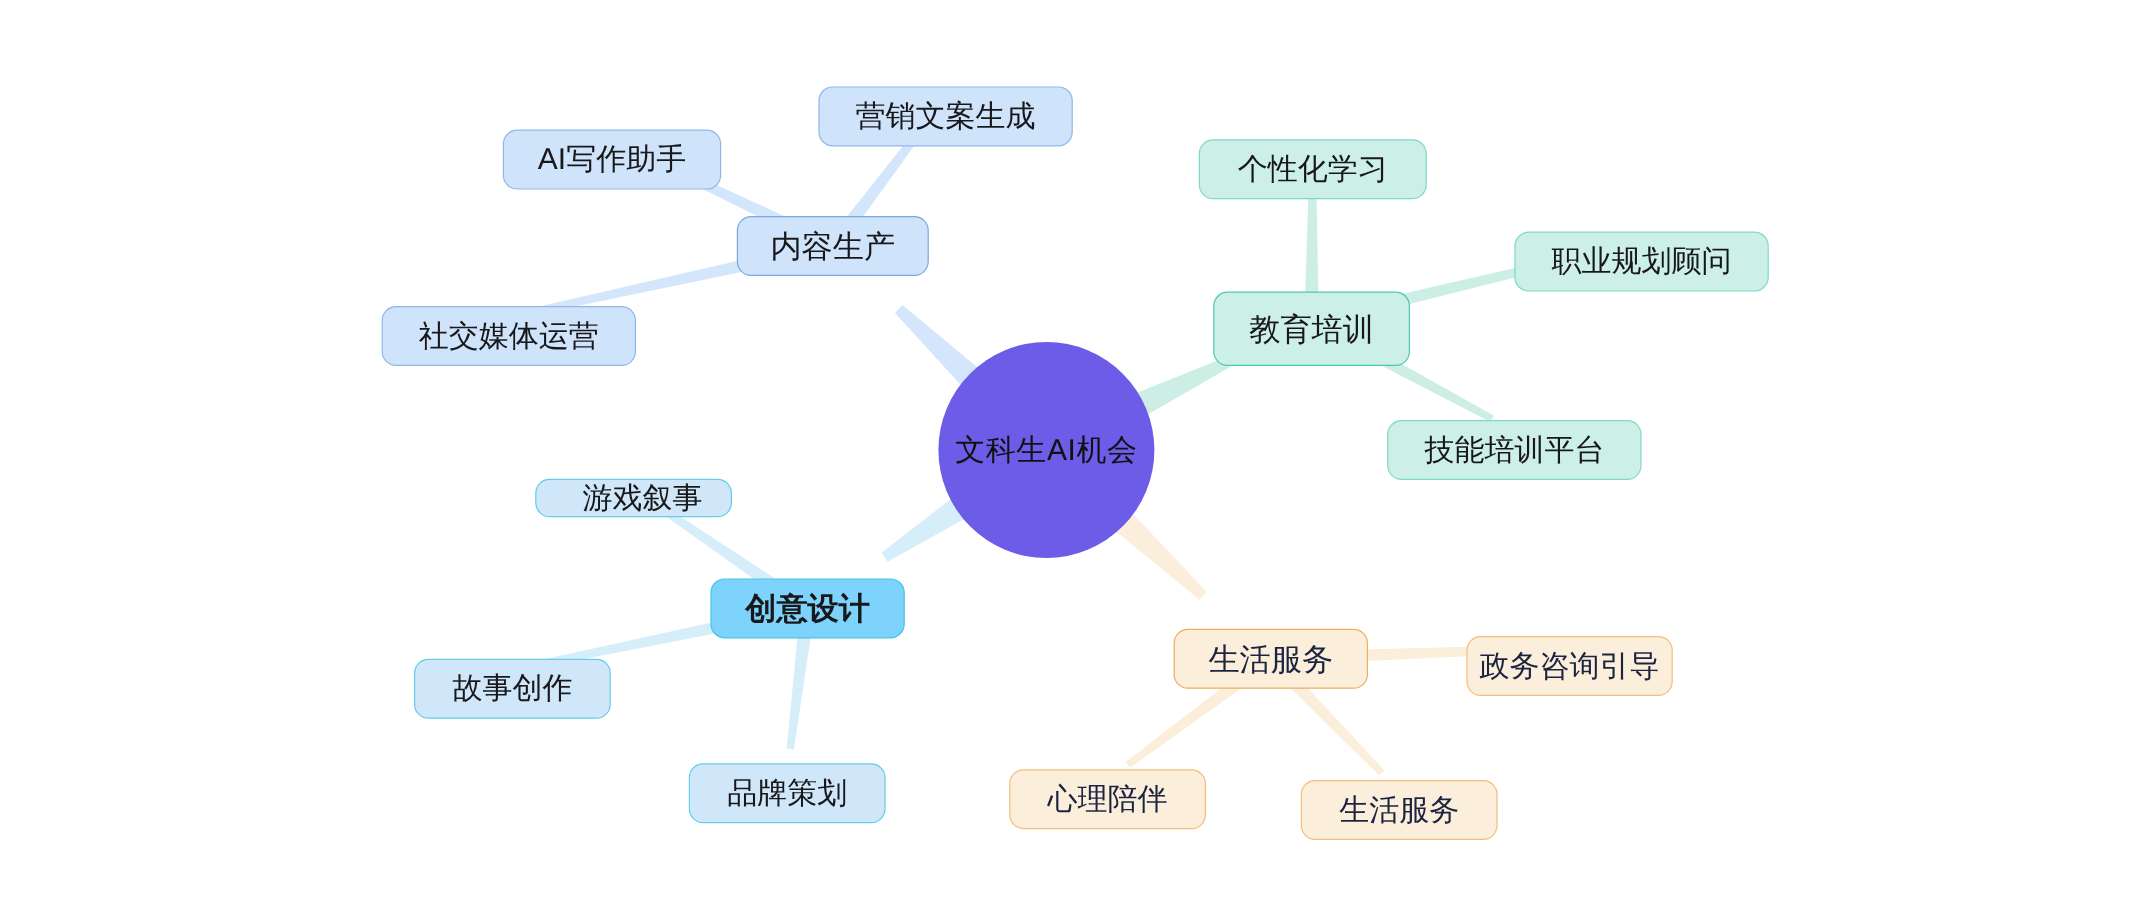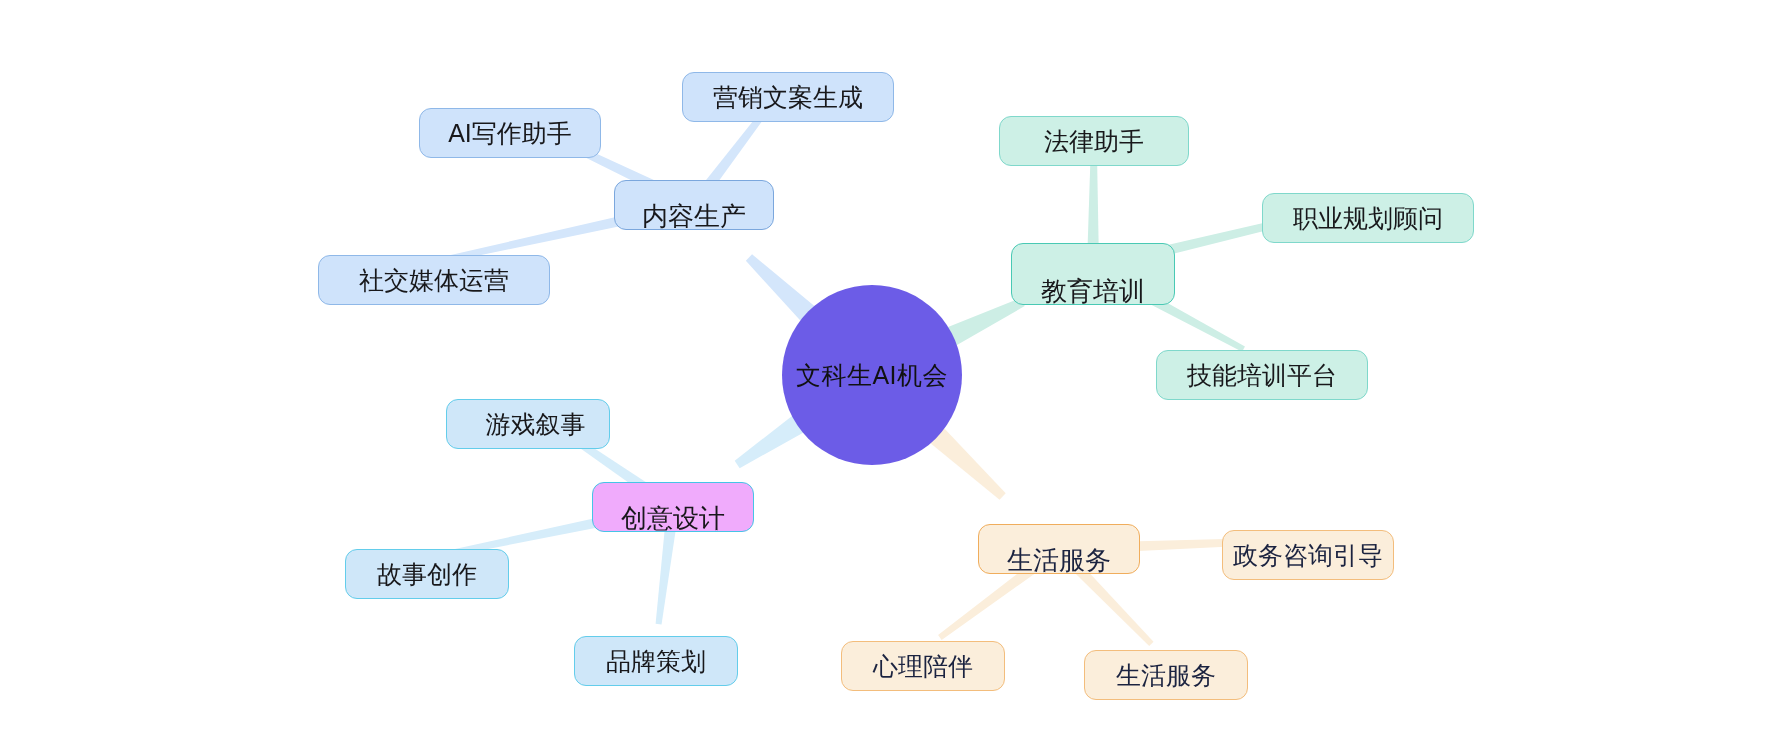--- a/index.html
+++ b/index.html
@@ -47,38 +47,37 @@
 
   
   .node.box {
     border-radius: 12px;
     border-style: solid;
     border-width: 1.6px;
   }
   .node.branch {
     font-size: 26px;
     padding: 0 20px;
-    align-items: flex-end;
   }
   .node.leaf {
     font-size: 25px;
     padding: 0 18px;
     margin-top: 16px;
   }
 
   
   .t-content        { background: #cfe3fb; border-color: #7ba7dd; color: #18181b; }
   .t-content-leaf   { background: #cfe3fb; border-color: #8fb8e8; color: #18181b; }
 
   
   .t-edu        { background: #cdf0e6; border-color: #49c9b4; color: #18181b; }
   .t-edu-leaf   { background: #cdf0e6; border-color: #7fd8cb; color: #18181b; }
 
   
-  .t-create        { background: #f0abfc; border-color: #46c4e6; color: #18181b; }
+  .t-create        { background: #7dd3fc; border-color: #46c4e6; color: #18181b; font-weight: bold; }
   .t-create-leaf   { background: #cfe7f9; border-color: #63cdeb; color: #18181b; }
 
   
   .t-life        { background: #fbeedb; border-color: #f0ad5c; color: #1b2340; }
   .t-life-leaf   { background: #fbeedb; border-color: #f3bd7c; color: #1b2340; }
 </style>
 </head>
 <body>
 
 <div id="canvas">
@@ -105,39 +104,39 @@
   <div id="node-layer">
       <div class="node box branch t-content" style="left: 614px; top: 180px; width: 160px; height: 50px;">
         <span>内容生产</span>
       </div>
       <div class="node box leaf t-content-leaf" style="left: 419px; top: 92px; width: 182px; height: 50px;">
         <span>AI写作助手</span>
       </div>
       <div class="node box leaf t-content-leaf" style="left: 682px; top: 56px; width: 212px; height: 50px;">
         <span>营销文案生成</span>
       </div>
-      <div class="node box leaf t-content-leaf" style="left: 318px; top: 239px; width: 232px; height: 50px;">
+      <div class="node box leaf t-content-leaf" style="left: 318px; top: 239px; width: 212px; height: 50px;">
         <span>社交媒体运营</span>
       </div>
       <div class="node box branch t-edu" style="left: 1011px; top: 243px; width: 164px; height: 62px;">
         <span>教育培训</span>
       </div>
       <div class="node box leaf t-edu-leaf" style="left: 999px; top: 100px; width: 190px; height: 50px;">
-        <span>法律助手</span>
+        <span>个性化学习</span>
       </div>
       <div class="node box leaf t-edu-leaf" style="left: 1262px; top: 177px; width: 212px; height: 50px;">
         <span>职业规划顾问</span>
       </div>
       <div class="node box leaf t-edu-leaf" style="left: 1156px; top: 334px; width: 212px; height: 50px;">
         <span>技能培训平台</span>
       </div>
       <div class="node box branch t-create" style="left: 592px; top: 482px; width: 162px; height: 50px;">
         <span>创意设计</span>
       </div>
-      <div class="node box leaf t-create-leaf" style="left: 446px; top: 383px; width: 164px; height: 50px; padding-left: 33px;">
+      <div class="node box leaf t-create-leaf" style="left: 446px; top: 383px; width: 164px; height: 32px; padding-left: 33px;">
         <span>游戏叙事</span>
       </div>
       <div class="node box leaf t-create-leaf" style="left: 345px; top: 533px; width: 164px; height: 50px;">
         <span>故事创作</span>
       </div>
       <div class="node box leaf t-create-leaf" style="left: 574px; top: 620px; width: 164px; height: 50px;">
         <span>品牌策划</span>
       </div>
       <div class="node box branch t-life" style="left: 978px; top: 524px; width: 162px; height: 50px;">
         <span>生活服务</span>

